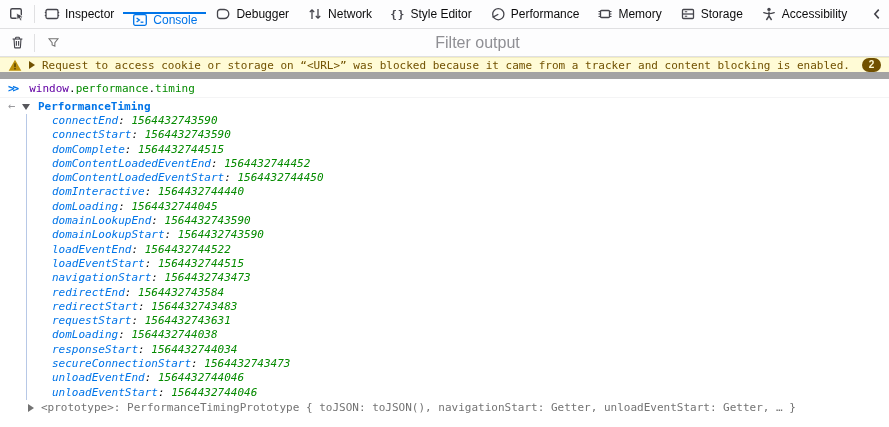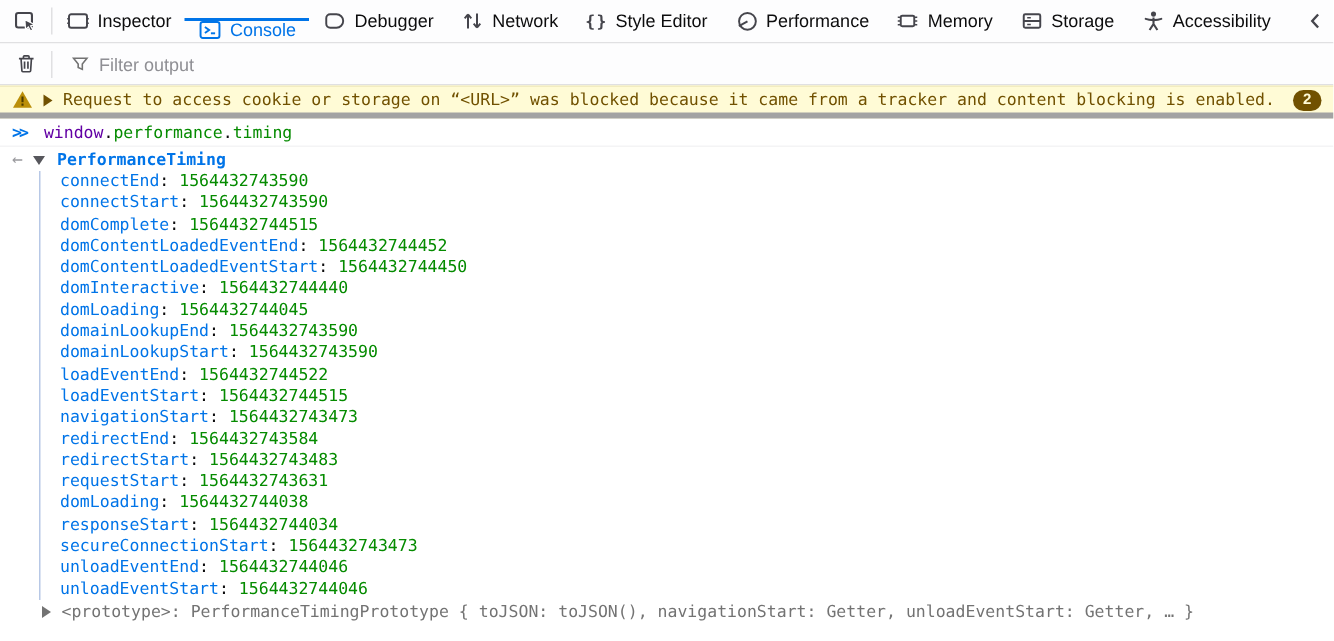--- a/index.html
+++ b/index.html
@@ -22,34 +22,34 @@
   .tab.active .ticon { color: #0074e8; }
   .ticon svg, .iconbtn svg { display: block; }
   .glyph { font: 700 11px "DejaVu Sans Mono", monospace; letter-spacing: 1px; }
   .overflow { margin-left: auto; width: 24px; }
 
   
   .filterbar { height: 28px; display: flex; align-items: stretch;
     background: #fdfdfe; border-bottom: 1px solid #e0e0e2; }
   .funnel { display: flex; align-items: center; margin: 0 6px 0 12px; color: #737373; }
   .filterbar input { flex: 1; border: none; outline: none; background: transparent;
-    font-size: 12px; color: #0c0c0d; }
+    font-size: 16px; color: #0c0c0d; text-align: center; }
   .filterbar input::placeholder { color: #8f8f94; }
 
   
   .output { font-family: "DejaVu Sans Mono", monospace; font-size: 11px; color: #0c0c0d; }
 
   .twisty { display: inline-block; width: 0; height: 0; flex: none; }
   .twisty.right { border-top: 4px solid transparent; border-bottom: 4px solid transparent;
     border-left: 6px solid #57575c; }
   .twisty.down { border-left: 4px solid transparent; border-right: 4px solid transparent;
     border-top: 6px solid #57575c; }
 
   .warnrow { height: 22px; display: flex; align-items: center; gap: 7px;
-    background: #fffbd6; border-top: 1px solid #f2ecc0; border-bottom: 4px solid #a3a3a3;
+    background: #fffbd6; border-top: 1px solid #f2ecc0; border-bottom: 7px solid #a3a3a3;
     padding: 0 8px; color: #715100; }
   .warnrow .twisty.right { border-left-color: #715100; }
   .warntext { white-space: pre; overflow: hidden; }
   .badge { margin-left: auto; background: #715100; color: #fffbd6; border-radius: 8px;
     min-width: 19px; text-align: center; font: 700 10px/14px "Liberation Sans", sans-serif;
     padding: 0 5px; flex: none; }
 
   .cmdrow { height: 19px; display: flex; align-items: center; padding: 0 8px;
     border-bottom: 1px solid #f4f4f5; white-space: pre; }
   .prompt { color: #0074e8; font-weight: 700; letter-spacing: -2px; margin-right: 12px; }
@@ -58,21 +58,21 @@
   .tok-punct { color: #0c0c0d; }
 
   .resrow { height: 16px; display: flex; align-items: center; padding: 0 8px; }
   .retarrow { color: #9a9a9e; width: 14px; font-size: 12px; }
   .resrow .twisty.down { margin: 2px 8px 0 0; }
   .objclass { color: #0074e8; font-weight: 700; }
 
   .props { position: relative; }
   .props::before { content: ''; position: absolute; left: 26px; top: 0; bottom: 0;
     width: 1px; background: #b7c8e6; }
-  .prow { line-height: 14.3px; height: 14.3px; padding-left: 40px; white-space: pre; }
+  .prow { line-height: 14.3px; height: 14.3px; padding-left: 52px; white-space: pre; font-style: italic; }
   .pname { color: #0074e8; }
   .pcolon { color: #0c0c0d; }
   .pval { color: #058b00; }
 
   .protorow { height: 16px; display: flex; align-items: center; padding-left: 28px;
     color: #737373; white-space: pre; }
   .protorow .twisty.right { border-left-color: #737373; margin-right: 7px; }
 </style>
 </head>
 <body>

